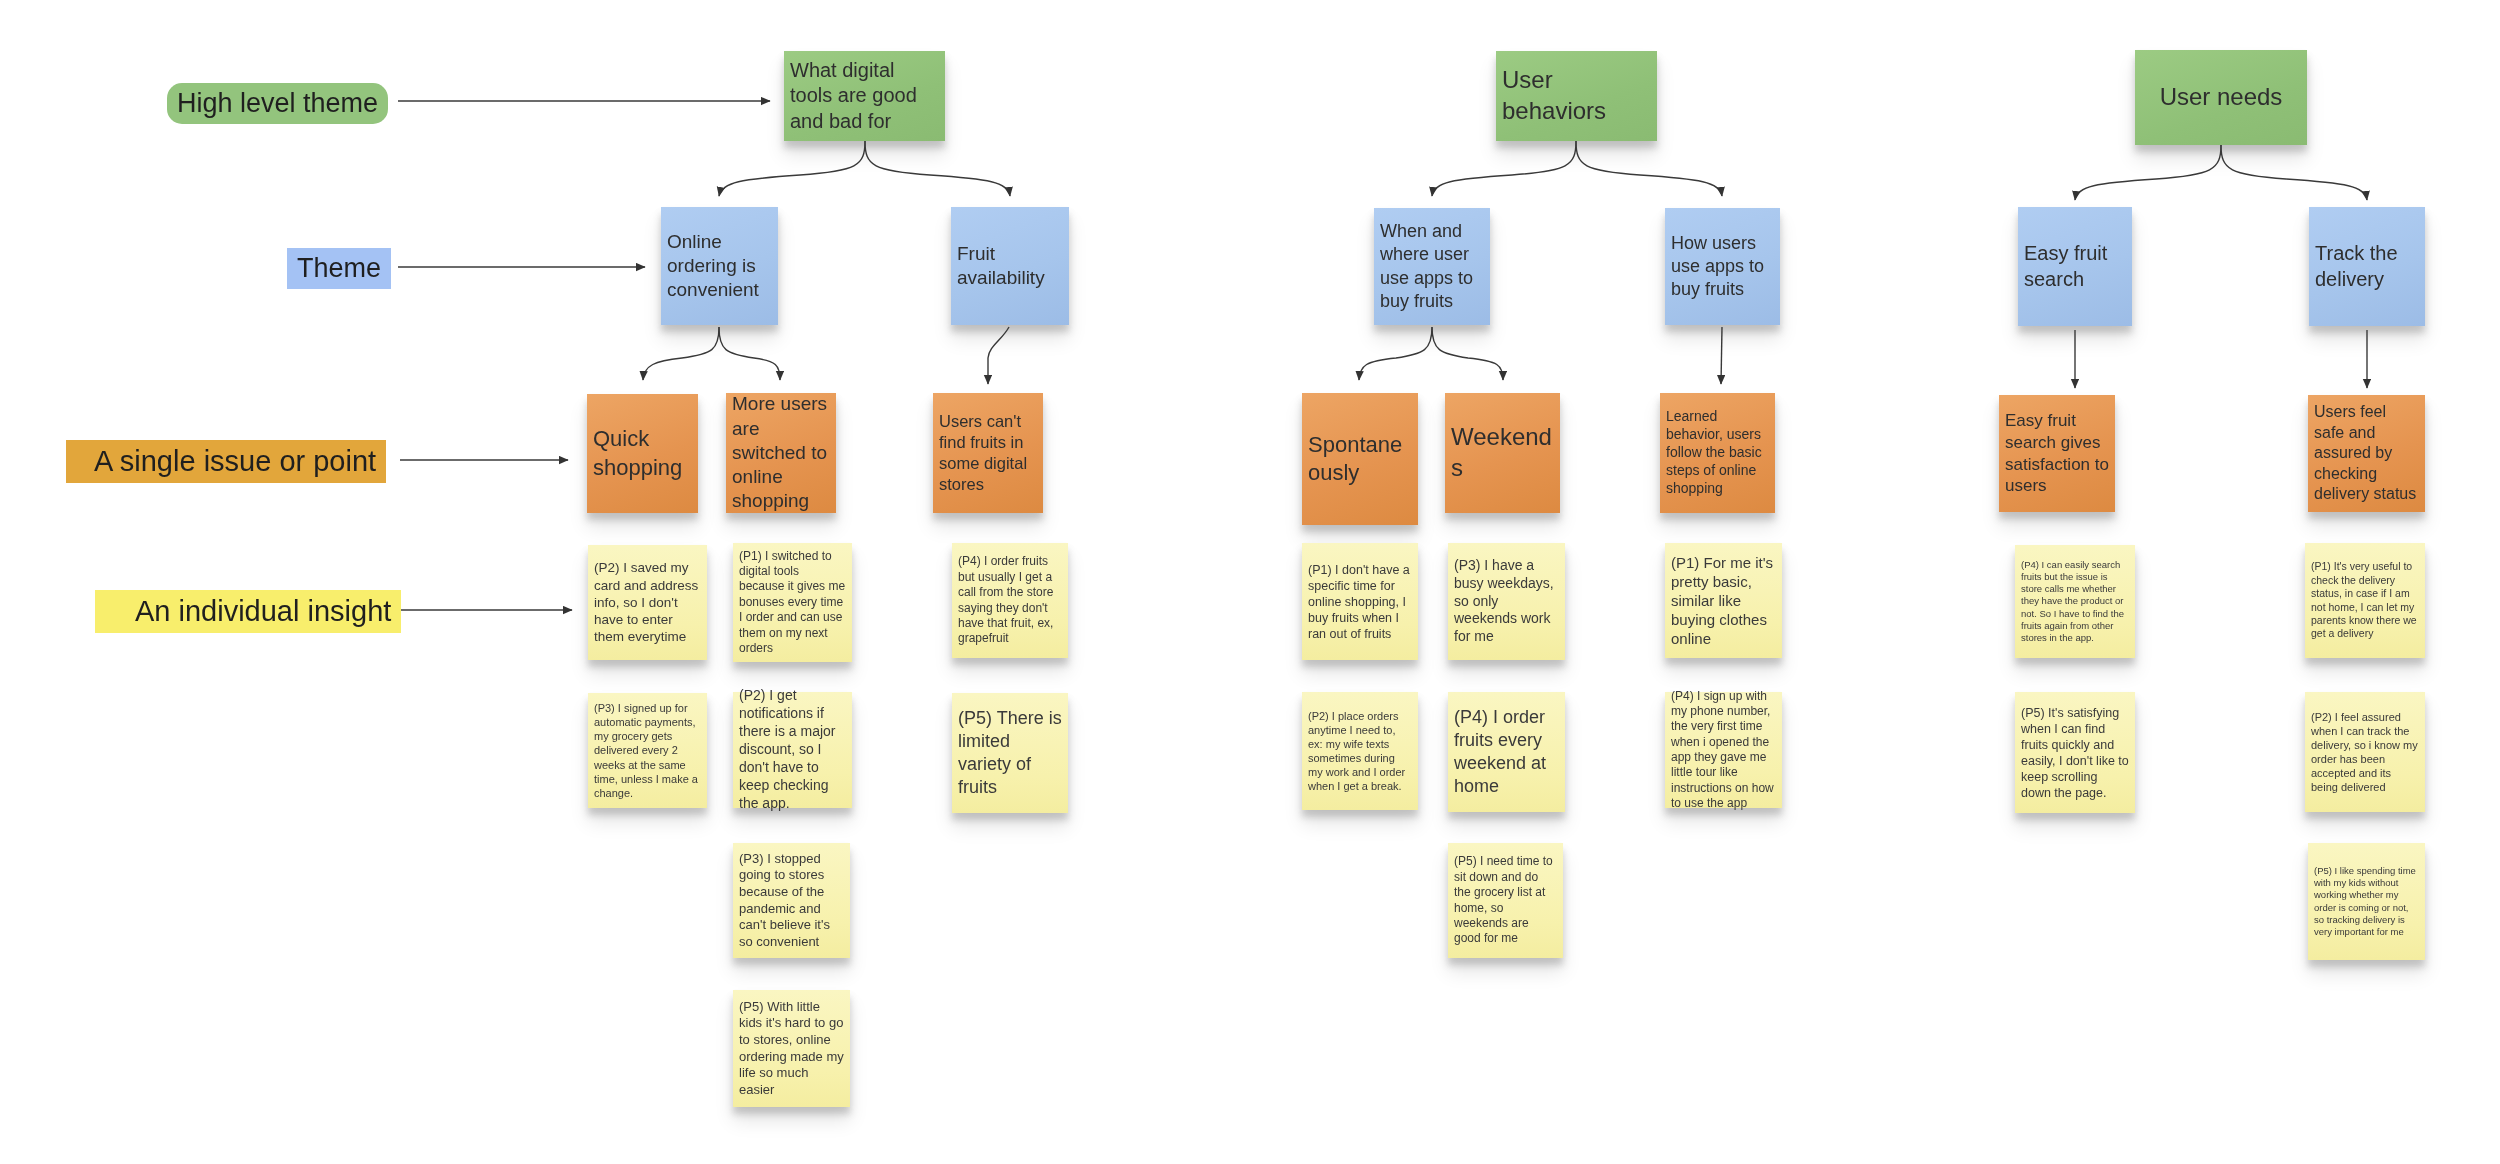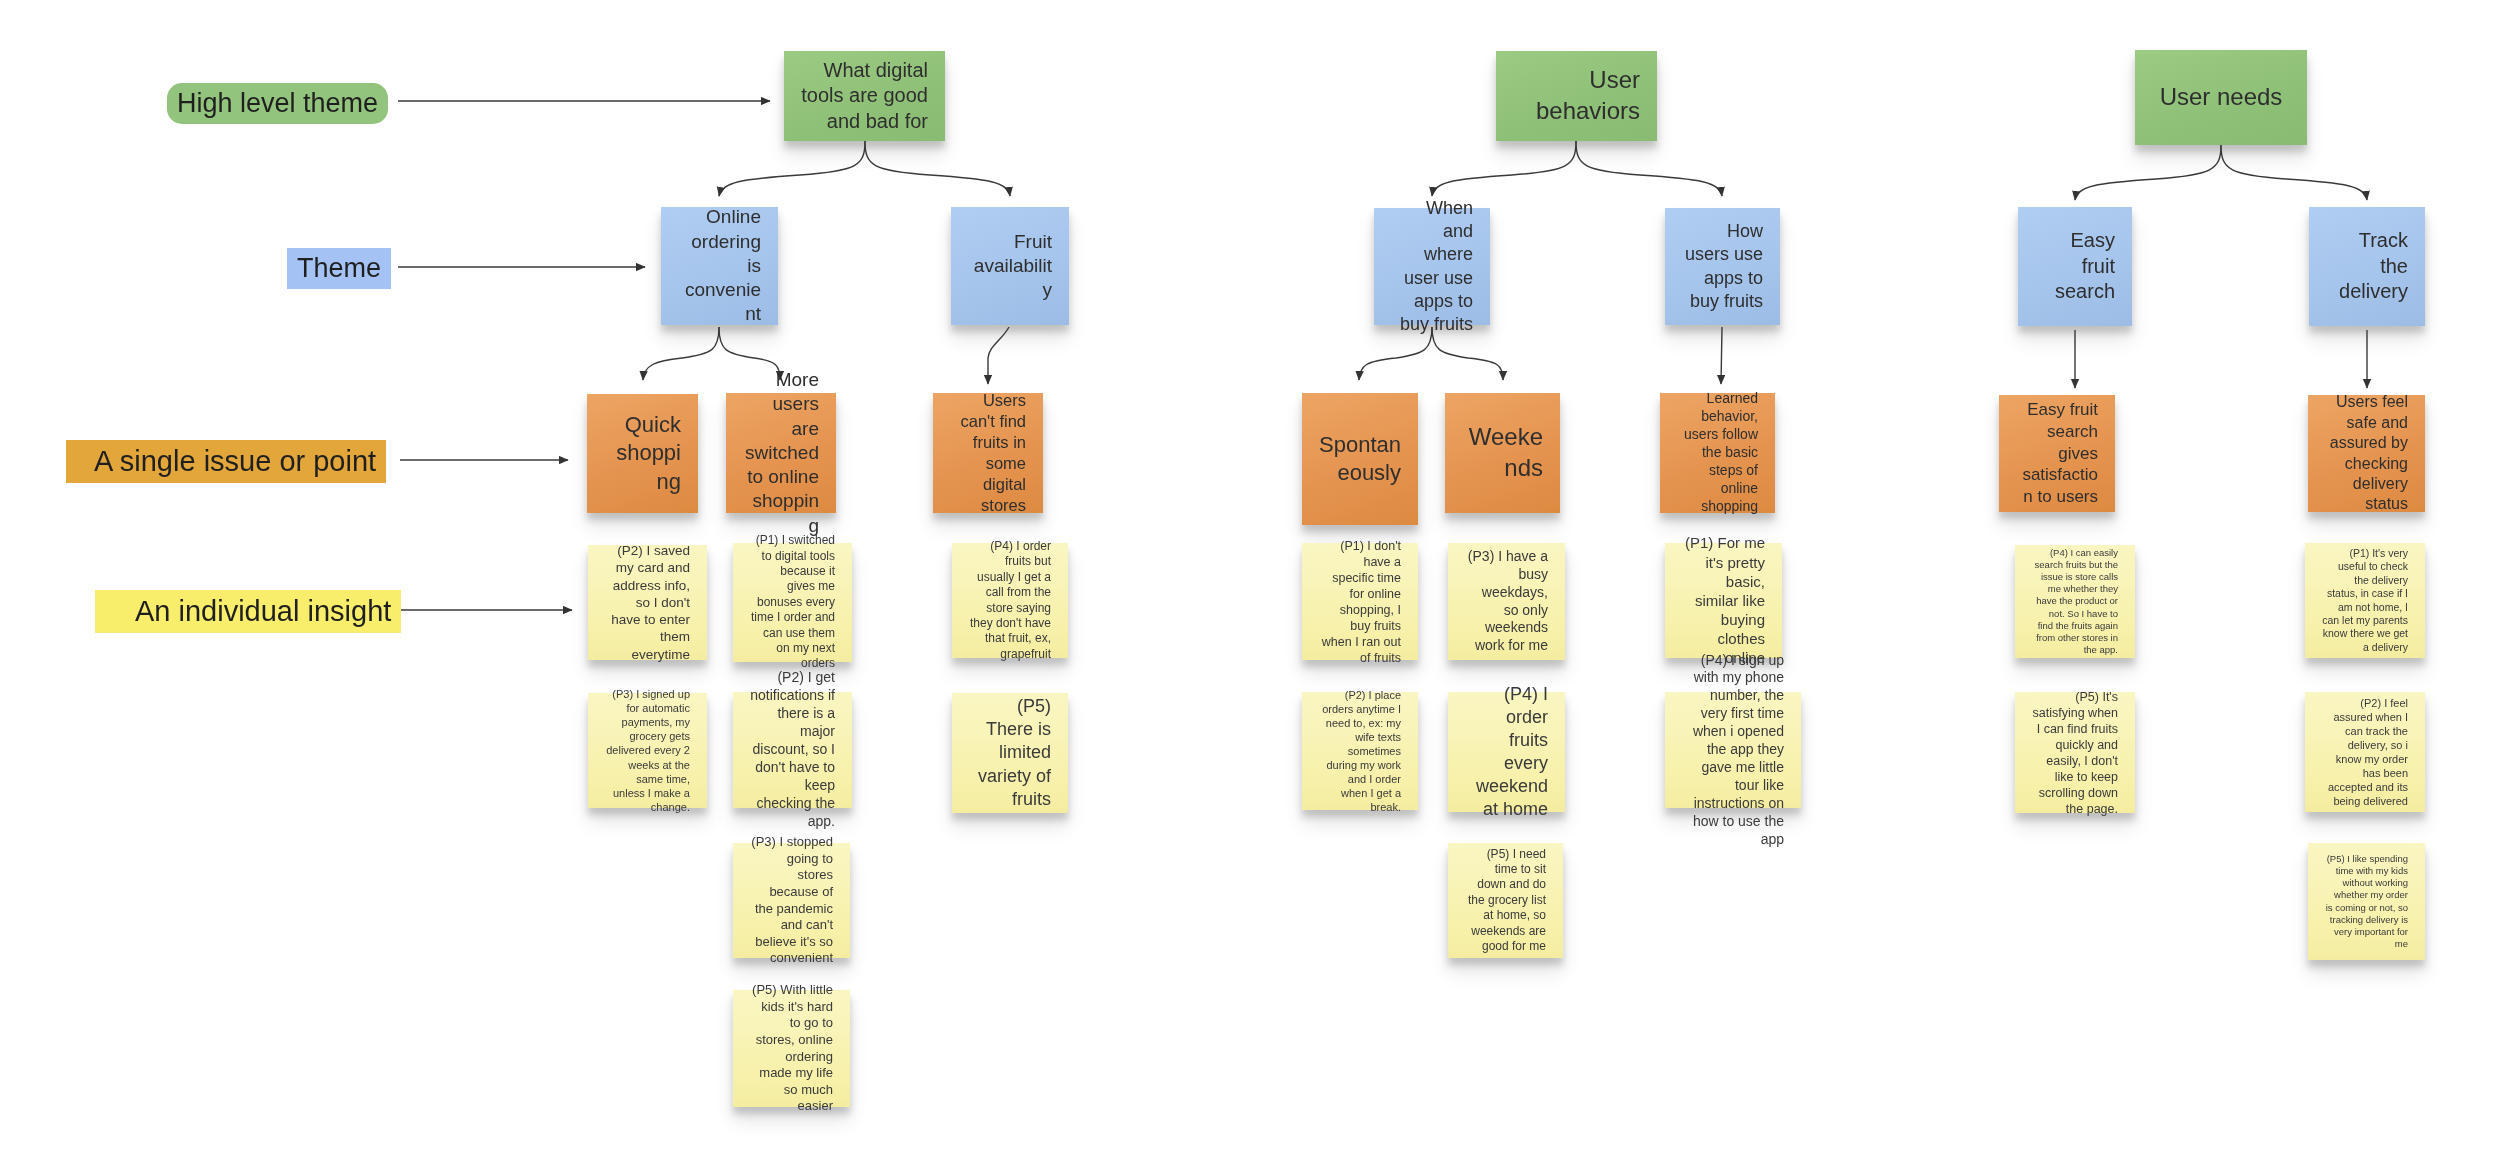--- a/index.html
+++ b/index.html
@@ -7,22 +7,22 @@
     position:relative;
     width:2500px;height:1164px;
     background:#ffffff;
     font-family:"Liberation Sans", sans-serif;
     overflow:hidden;
   }
   .arrows{position:absolute;left:0;top:0;z-index:1;}
   .note{
     position:absolute;z-index:2;
     display:flex;align-items:center;justify-content:center;
-    text-align:right;color:#2e2e2e;
-    padding:17px;box-sizing:border-box;
+    text-align:left;color:#2e2e2e;
+    padding:6px;box-sizing:border-box;
     line-height:1.28;overflow-wrap:anywhere;
     box-shadow:0 7px 7px rgba(90,90,90,0.28), 0 14px 18px rgba(0,0,0,0.10);
   }
   .green{background:linear-gradient(160deg,#9ccb83 0%,#8fc077 60%,#8abb72 100%);}
   .blue{background:linear-gradient(160deg,#b0cdf2 0%,#a6c5ec 55%,#9cbce6 100%);}
   .orange{background:linear-gradient(160deg,#eda564 0%,#e59450 55%,#dd8a41 100%);}
   .yellow{background:linear-gradient(180deg,#faf6c2 0%,#f7f1ac 70%,#f4eda0 100%);color:#3a3a3a;}
   .legend-label{
     position:absolute;z-index:2;
     display:inline-block;padding:5px 10px;
@@ -101,21 +101,21 @@
   <div class="note orange" style="left:1302px;top:393px;width:116px;height:132px;font-size:22px">Spontaneously</div>
   <div class="note orange" style="left:1445px;top:393px;width:115px;height:120px;font-size:24px">Weekends</div>
   <div class="note orange" style="left:1660px;top:393px;width:115px;height:120px;font-size:14px">Learned behavior, users follow the basic steps of online shopping</div>
 
   <div class="note yellow" style="left:1302px;top:543px;width:116px;height:117px;font-size:12.5px">(P1) I don't have a specific time for online shopping, I buy fruits when I ran out of fruits</div>
   <div class="note yellow" style="left:1302px;top:692px;width:116px;height:118px;font-size:11px">(P2) I place orders anytime I need to, ex: my wife texts sometimes during my work and I order when I get a break.</div>
   <div class="note yellow" style="left:1448px;top:543px;width:117px;height:117px;font-size:14px">(P3) I have a busy weekdays, so only weekends work for me</div>
   <div class="note yellow" style="left:1448px;top:692px;width:117px;height:120px;font-size:18px">(P4) I order fruits every weekend at home</div>
   <div class="note yellow" style="left:1448px;top:843px;width:115px;height:115px;font-size:12px">(P5) I need time to sit down and do the grocery list at home, so weekends are good for me</div>
   <div class="note yellow" style="left:1665px;top:543px;width:117px;height:115px;font-size:15px">(P1) For me it's pretty basic, similar like buying clothes online</div>
-  <div class="note yellow" style="left:1665px;top:692px;width:136px;height:116px;font-size:14px">(P4) I sign up with my phone number, the very first time when i opened the app they gave me little tour like instructions on how to use the app</div>
+  <div class="note yellow" style="left:1665px;top:692px;width:117px;height:116px;font-size:12px">(P4) I sign up with my phone number, the very first time when i opened the app they gave me little tour like instructions on how to use the app</div>
 
   <div class="note green" style="left:2135px;top:50px;width:172px;height:95px;font-size:24px">User needs</div>
 
   <div class="note blue" style="left:2018px;top:207px;width:114px;height:119px;font-size:20px">Easy fruit search</div>
   <div class="note blue" style="left:2309px;top:207px;width:116px;height:119px;font-size:20px">Track the delivery</div>
 
   <div class="note orange" style="left:1999px;top:395px;width:116px;height:117px;font-size:17px">Easy fruit search gives satisfaction to users</div>
   <div class="note orange" style="left:2308px;top:395px;width:117px;height:117px;font-size:16px">Users feel safe and assured by checking delivery status</div>
 
   <div class="note yellow" style="left:2015px;top:545px;width:120px;height:113px;font-size:9.5px">(P4) I can easily search fruits but the issue is store calls me whether they have the product or not. So I have to find the fruits again from other stores in the app.</div>

